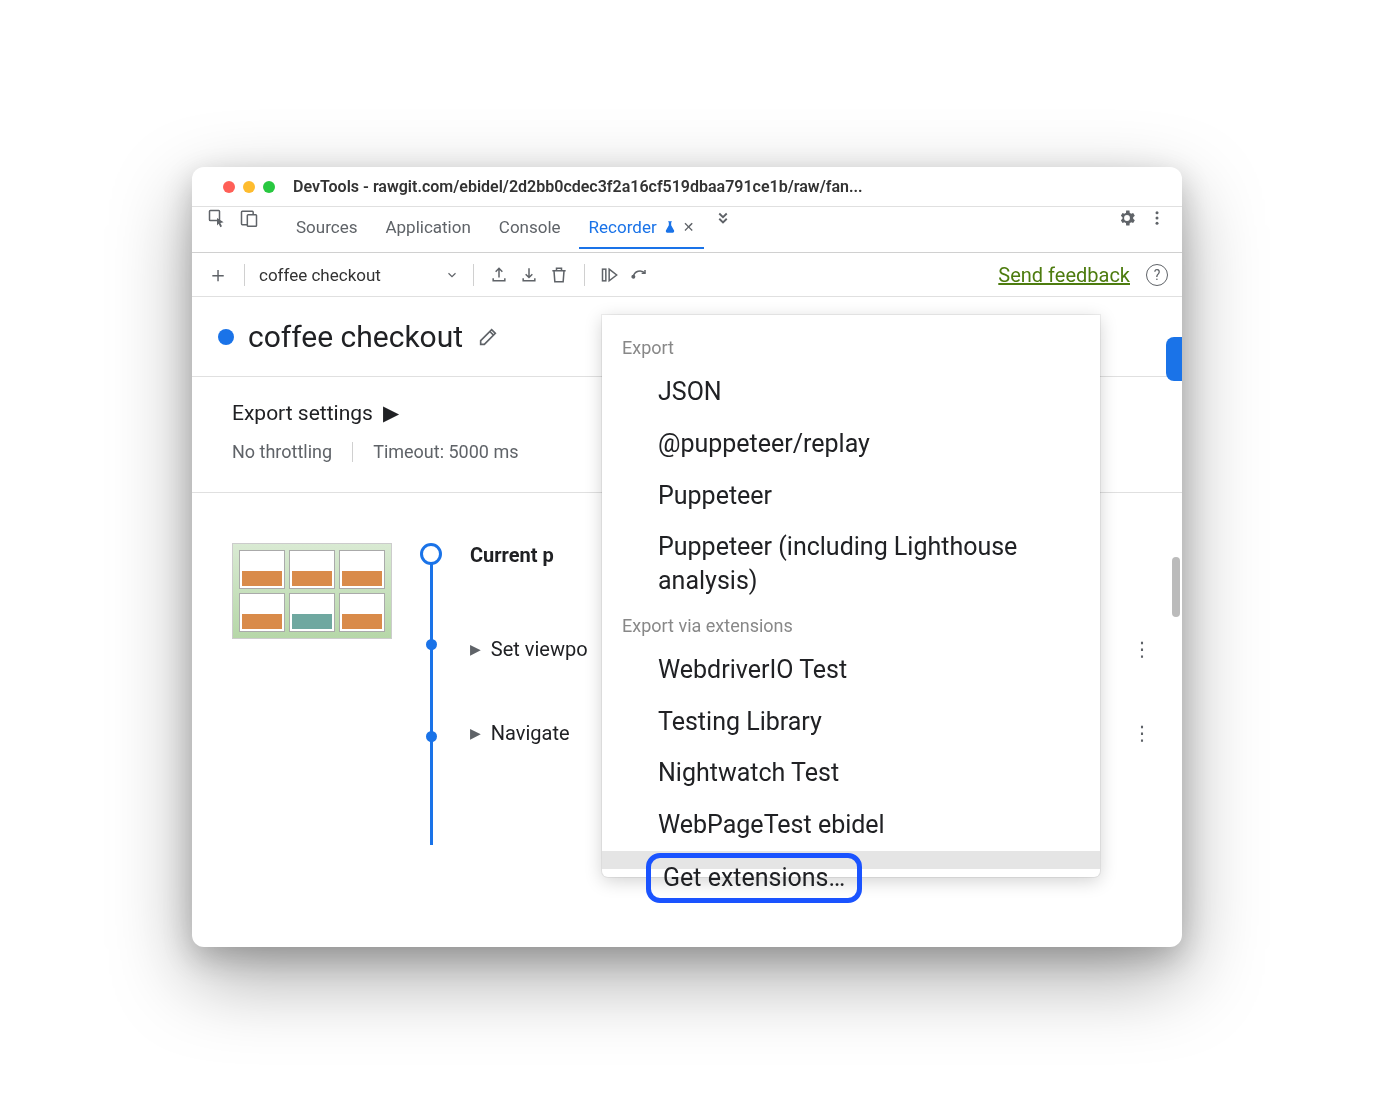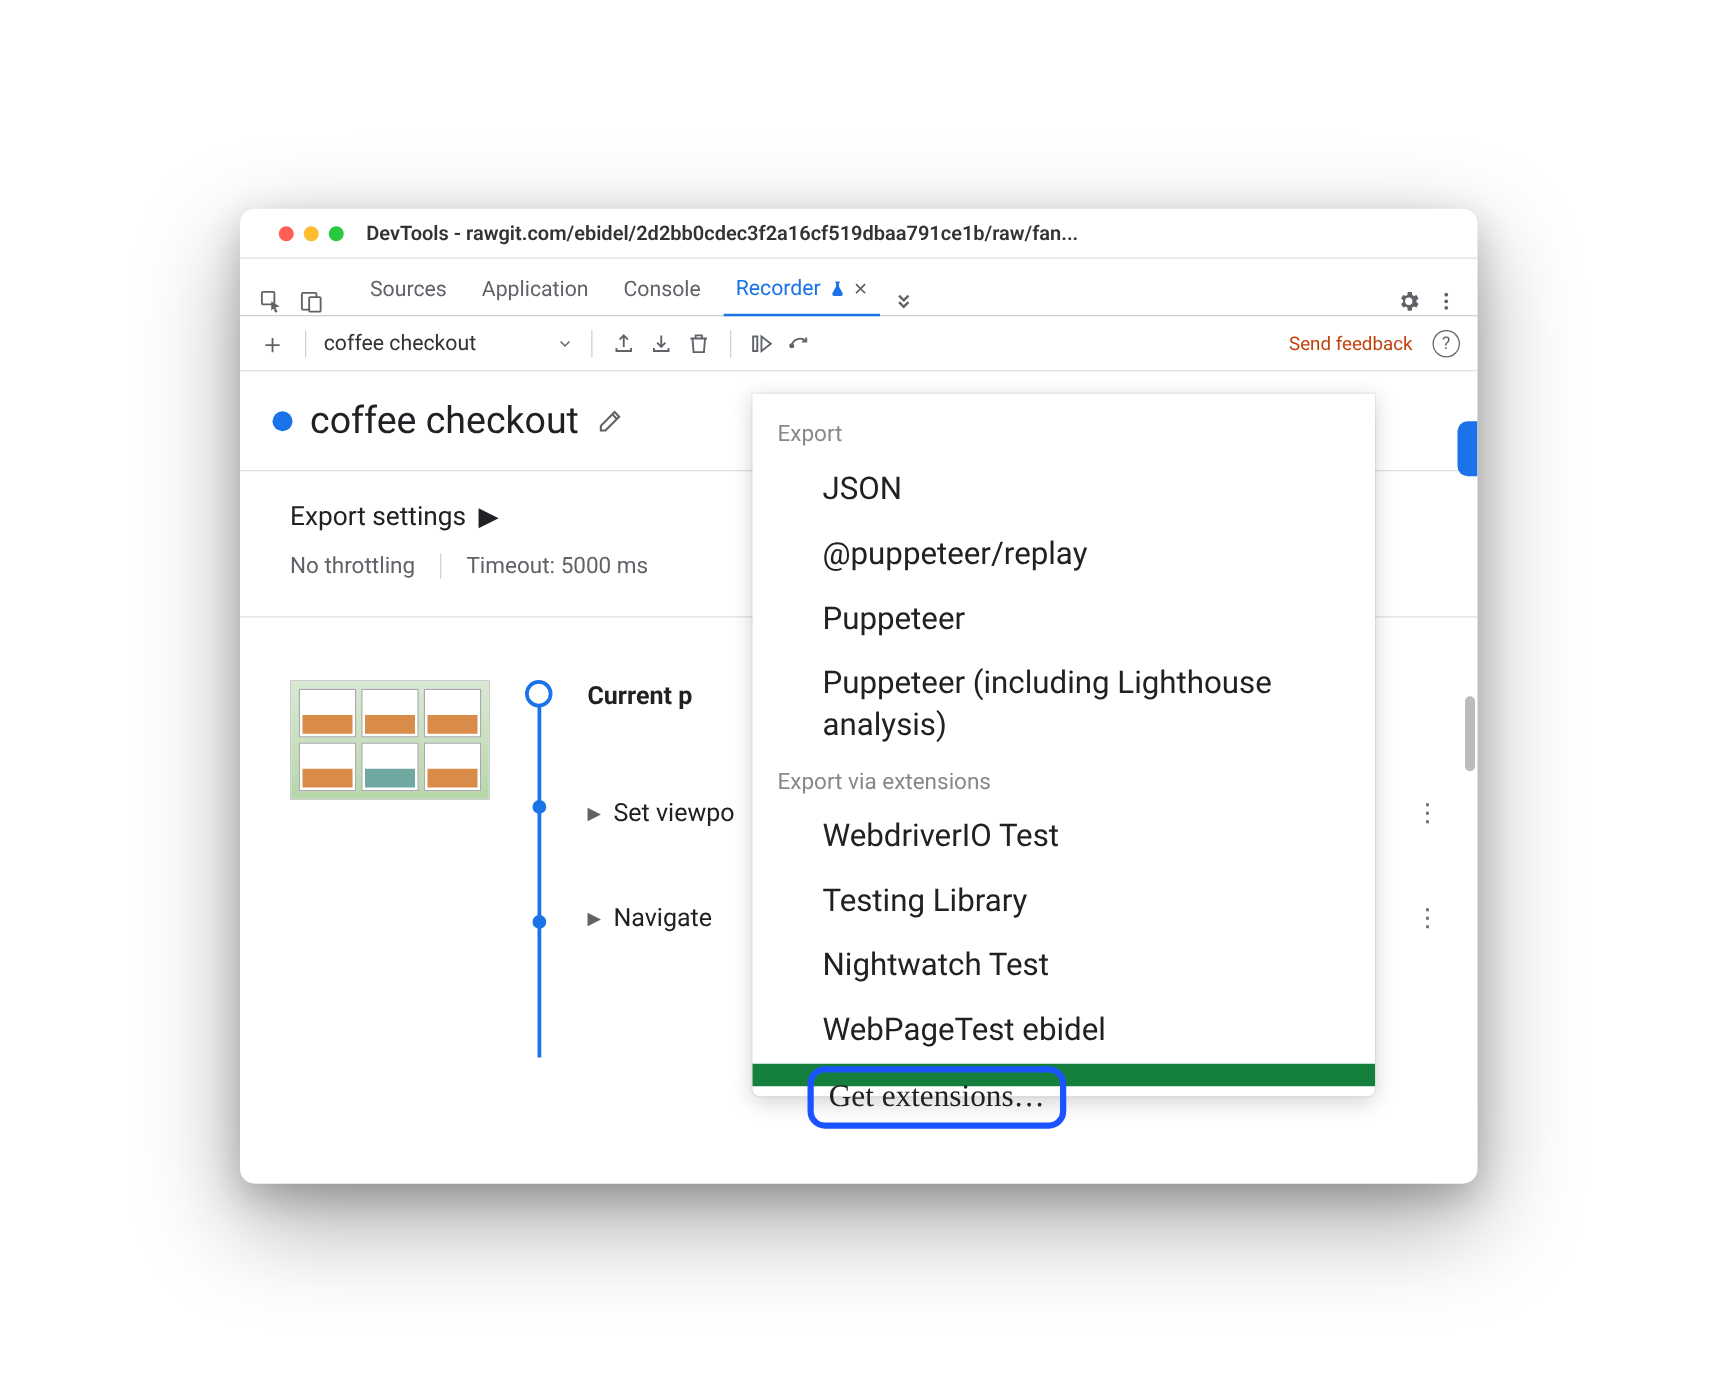--- a/index.html
+++ b/index.html
@@ -46,21 +46,21 @@
   color: #333;
   white-space: nowrap;
   overflow: hidden;
   text-overflow: ellipsis;
   flex: 1;
 }
 
 .tabs-row {
   height: 46px;
   display: flex;
-  align-items: flex-end;
+  align-items: flex-start;
   padding: 0 14px;
   border-bottom: 1px solid #d0d0d0;
   gap: 8px;
 }
 .left-icons { display: flex; gap: 10px; align-items: center; margin-right: 18px; }
 .icon-btn {
   width: 22px; height: 22px;
   display: flex; align-items: center; justify-content: center;
   color: #5f6368;
 }
@@ -92,21 +92,21 @@
 }
 .plus-btn { width: 24px; height: 24px; display:flex; align-items:center; justify-content:center; color:#5f6368; font-size:22px; }
 .vdiv { width: 1px; height: 22px; background: #d0d0d0; margin: 0 6px; }
 .dropdown {
   display: flex; align-items: center; gap: 6px;
   font-size: 17px; color: #333;
   min-width: 200px;
 }
 .chev { color: #5f6368; }
 .tool-icon { width: 22px; height: 22px; display:flex; align-items:center; justify-content:center; color:#5f6368; }
-.feedback { font-size: 15px; color: #c2410c; margin-right: 8px; }
+.feedback { font-size: 20px; color: #4d7c0f; text-decoration: underline; margin-right: 8px; }
 .help-icon {
   width: 22px; height: 22px; border: 1.5px solid #5f6368; border-radius: 50%;
   display:flex; align-items:center; justify-content:center; color:#5f6368; font-size:14px;
 }
 
 .rec-title-row {
   padding: 22px 26px;
   display: flex; align-items: center; gap: 14px;
   border-bottom: 1px solid #e0e0e0;
 }
@@ -199,23 +199,22 @@
 }
 .pop-section-label {
   font-size: 18px; color: #888; padding: 8px 20px;
 }
 .pop-item {
   font-size: 25px; color: #202124;
   padding: 9px 20px 9px 56px;
   line-height: 1.35;
 }
 .pop-item.highlighted {
-  background: #15803d;
+  background: #e5e5e5;
   position: relative;
-  font-family: Liberation Serif, serif;
 }
 .pop-item.highlighted .ring {
   position: absolute; left: 44px; top: 2px; right: auto;
   border: 5px solid #1a53ff;
   border-radius: 14px;
   padding: 3px 12px;
   display: inline-block;
 }
 
 .scroll-thumb {

